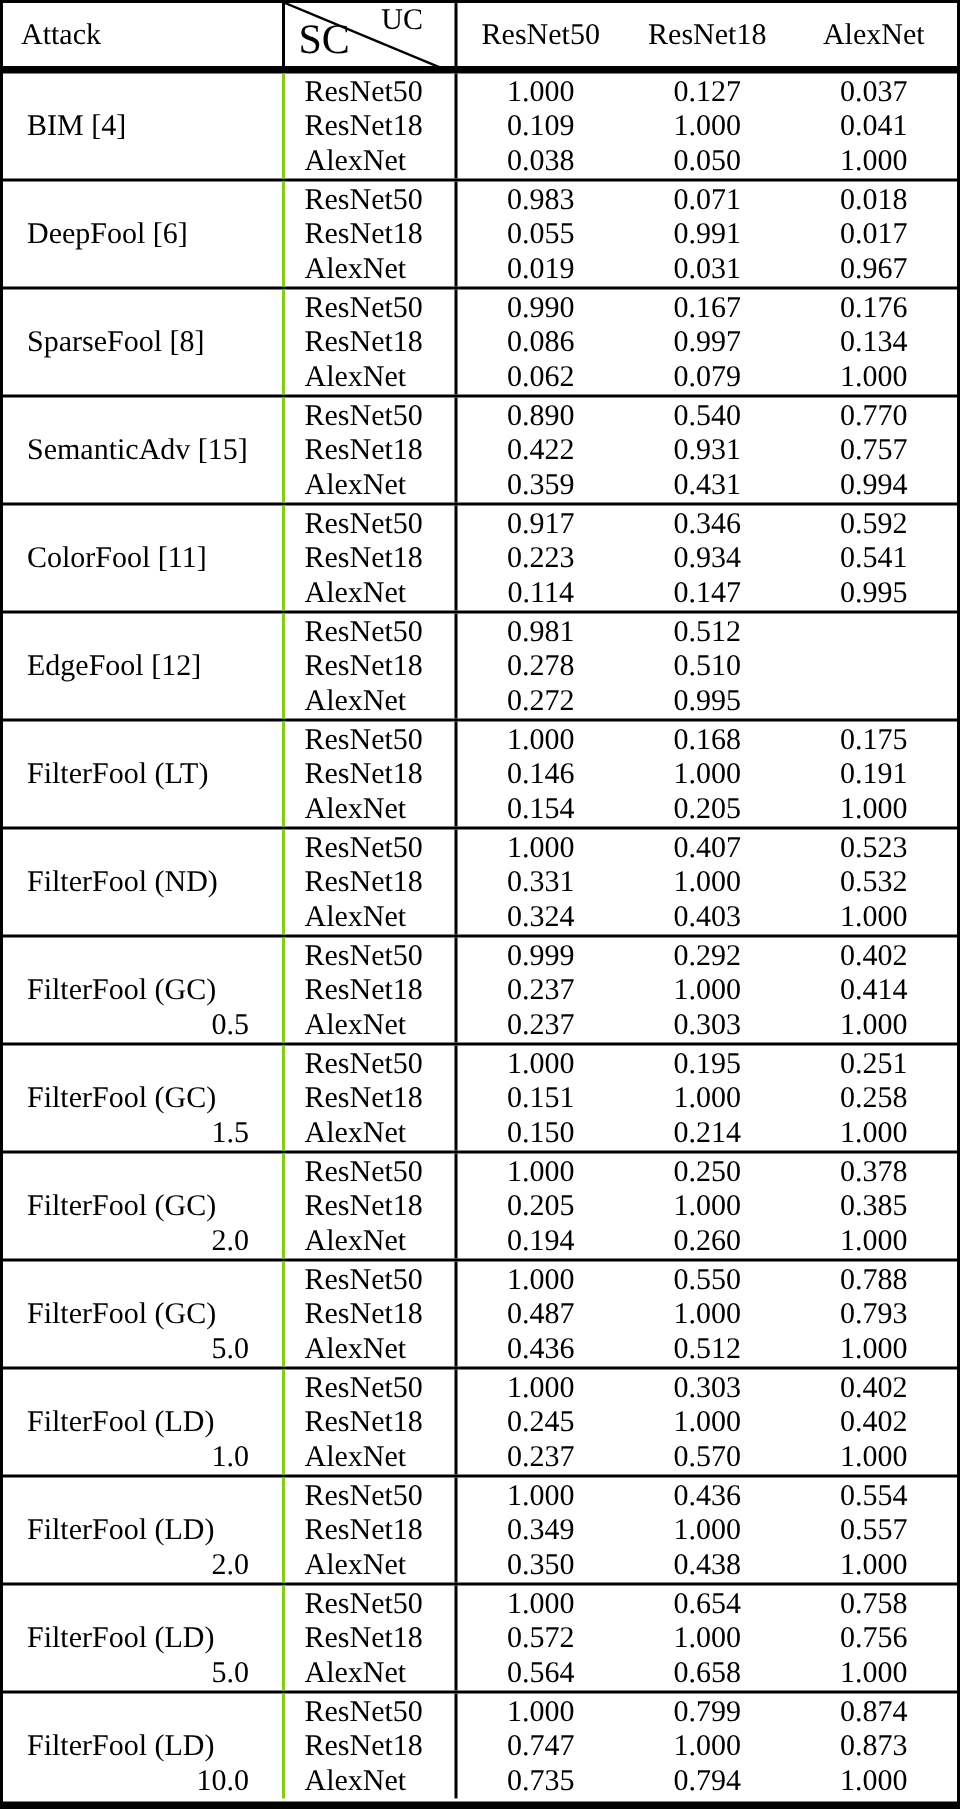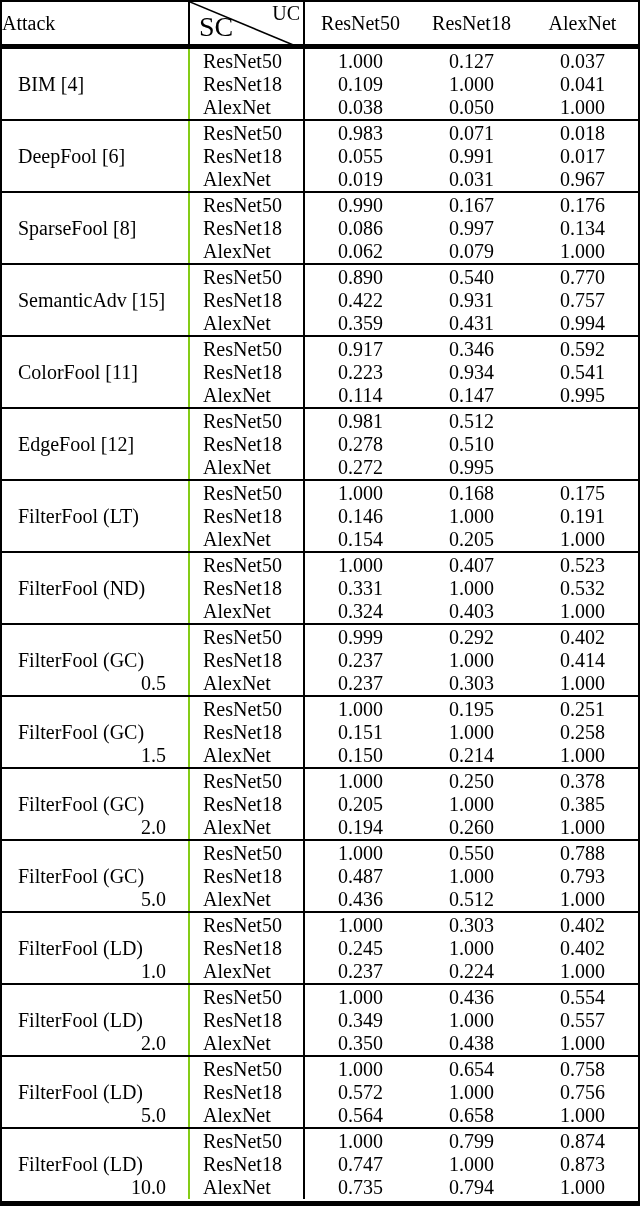--- a/index.html
+++ b/index.html
@@ -22,30 +22,30 @@
   }
   .hdr-row {
     display: grid;
     grid-template-columns: 188px 115px 1fr 1fr 1fr;
     height: 47px;
     border-bottom: 5px solid #000;
   }
   .hdr-attack {
     border-right: 2px solid #000;
     display: flex; align-items: center;
-    padding-left: 0;
+    padding-left: 12px;
     font-size: 20px;
   }
   .hdr-diag {
     position: relative;
     border-right: 2px solid #000;
     overflow: hidden;
   }
   .hdr-diag svg { position: absolute; left: 0; top: 0; }
-  .diag-uc { position: absolute; top: 0px; right: 3px; font-size: 20px; }
+  .diag-uc { position: absolute; top: 0px; right: 21px; font-size: 20px; }
   .diag-sc { position: absolute; bottom: 1px; left: 9px; font-size: 28px; }
   .hdr-model {
     display: flex; align-items: center; justify-content: center;
     font-size: 20px;
   }
   .tbody { width: 100%; }
   .group {
     display: grid;
     grid-template-columns: 188px 115px 1fr 1fr 1fr;
     height: 72px;
@@ -415,21 +415,21 @@
           <div class="line sclabel">AlexNet</div>
         </div>
         <div class="cell">
           <div class="line num">1.000</div>
           <div class="line num">0.245</div>
           <div class="line num">0.237</div>
         </div>
         <div class="cell">
           <div class="line num">0.303</div>
           <div class="line num">1.000</div>
-          <div class="line num">0.224</div>
+          <div class="line num">0.570</div>
         </div>
         <div class="cell">
           <div class="line num">0.402</div>
           <div class="line num">0.402</div>
           <div class="line num">1.000</div>
         </div>
       </div>
       <div class="group">
         <div class="cell attack">
           <div class="line"></div>

